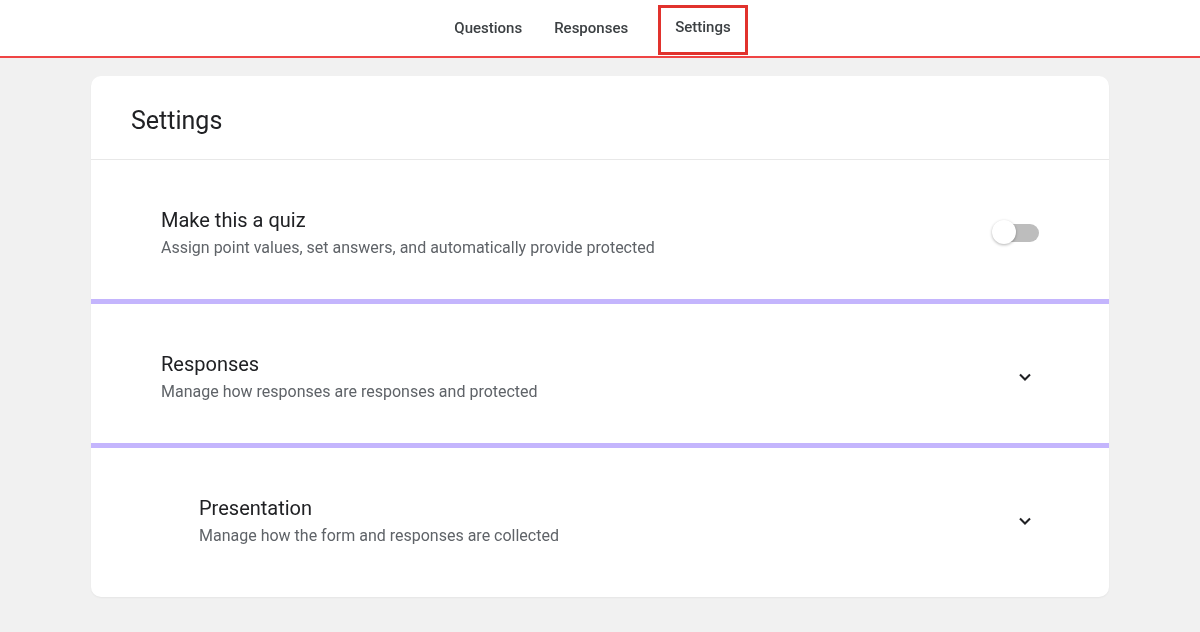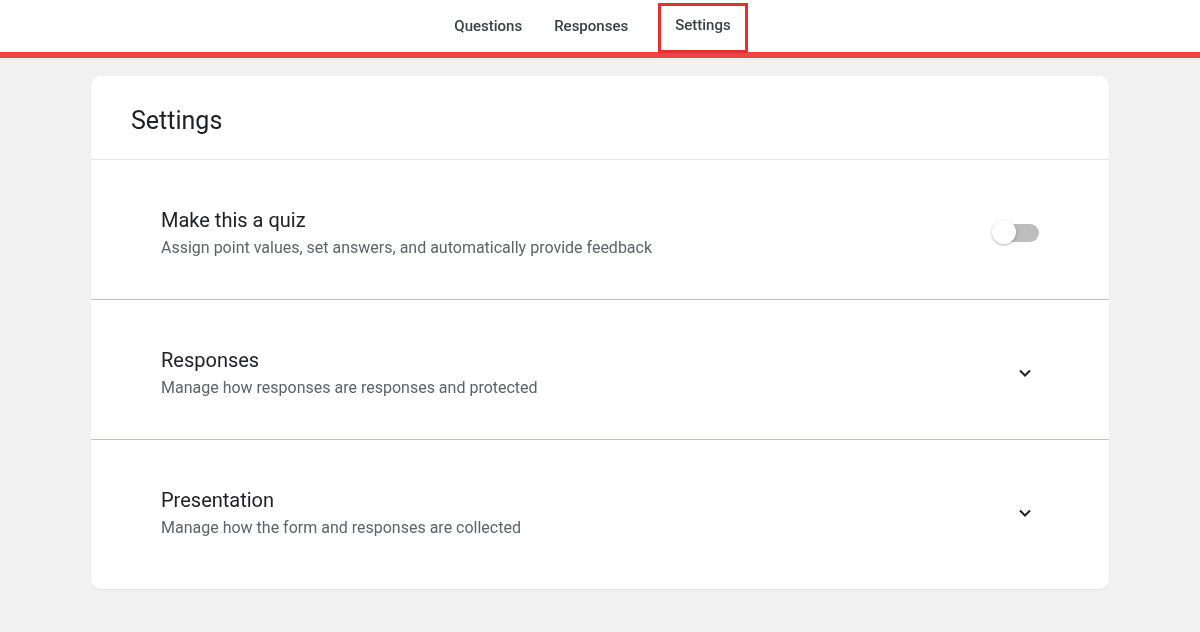--- a/index.html
+++ b/index.html
@@ -9,21 +9,21 @@
       width: 1200px;
       height: 632px;
       overflow: hidden;
     }
     .topbar {
       background: #fff;
       height: 58px;
       display: flex;
       align-items: center;
       justify-content: center;
-      border-bottom: 6px solid #ef4444;
+      border-bottom: 2px solid #ef4444;
     }
     .tabs {
       display: flex;
       gap: 28px;
       align-items: center;
     }
     .tab {
       font-size: 15px;
       color: #3c4043;
       font-weight: 500;
@@ -47,26 +47,26 @@
     .card-header {
       padding: 30px 40px 24px 40px;
       font-size: 25px;
       color: #202124;
       font-weight: 400;
       border-bottom: 1px solid #e8e8e8;
       margin: 0 0 0 0;
     }
     .section {
       padding: 48px 70px 42px 70px;
-      border-bottom: 1px solid #c4b5fd;
+      border-bottom: 5px solid #c4b5fd;
       display: flex;
       align-items: center;
       justify-content: space-between;
     }
-    .section:last-child { border-bottom: none; }
+    .section:last-child { border-bottom: none; margin-left: 38px; }
     .section-text { flex: 1; }
     .section-title {
       font-size: 20px;
       color: #202124;
       font-weight: 400;
       margin-bottom: 6px;
     }
     .section-desc {
       font-size: 16px;
       color: #5f6368;
@@ -114,21 +114,21 @@
     </div>
   </div>
 </div>
 
 <div class="card">
   <div class="card-header">Settings</div>
 
   <div class="section">
     <div class="section-text">
       <div class="section-title">Make this a quiz</div>
-      <div class="section-desc">Assign point values, set answers, and automatically provide feedback</div>
+      <div class="section-desc">Assign point values, set answers, and automatically provide protected</div>
     </div>
     <div class="toggle">
       <div class="toggle-knob"></div>
     </div>
   </div>
 
   <div class="section">
     <div class="section-text">
       <div class="section-title">Responses</div>
       <div class="section-desc">Manage how responses are responses and protected</div>

